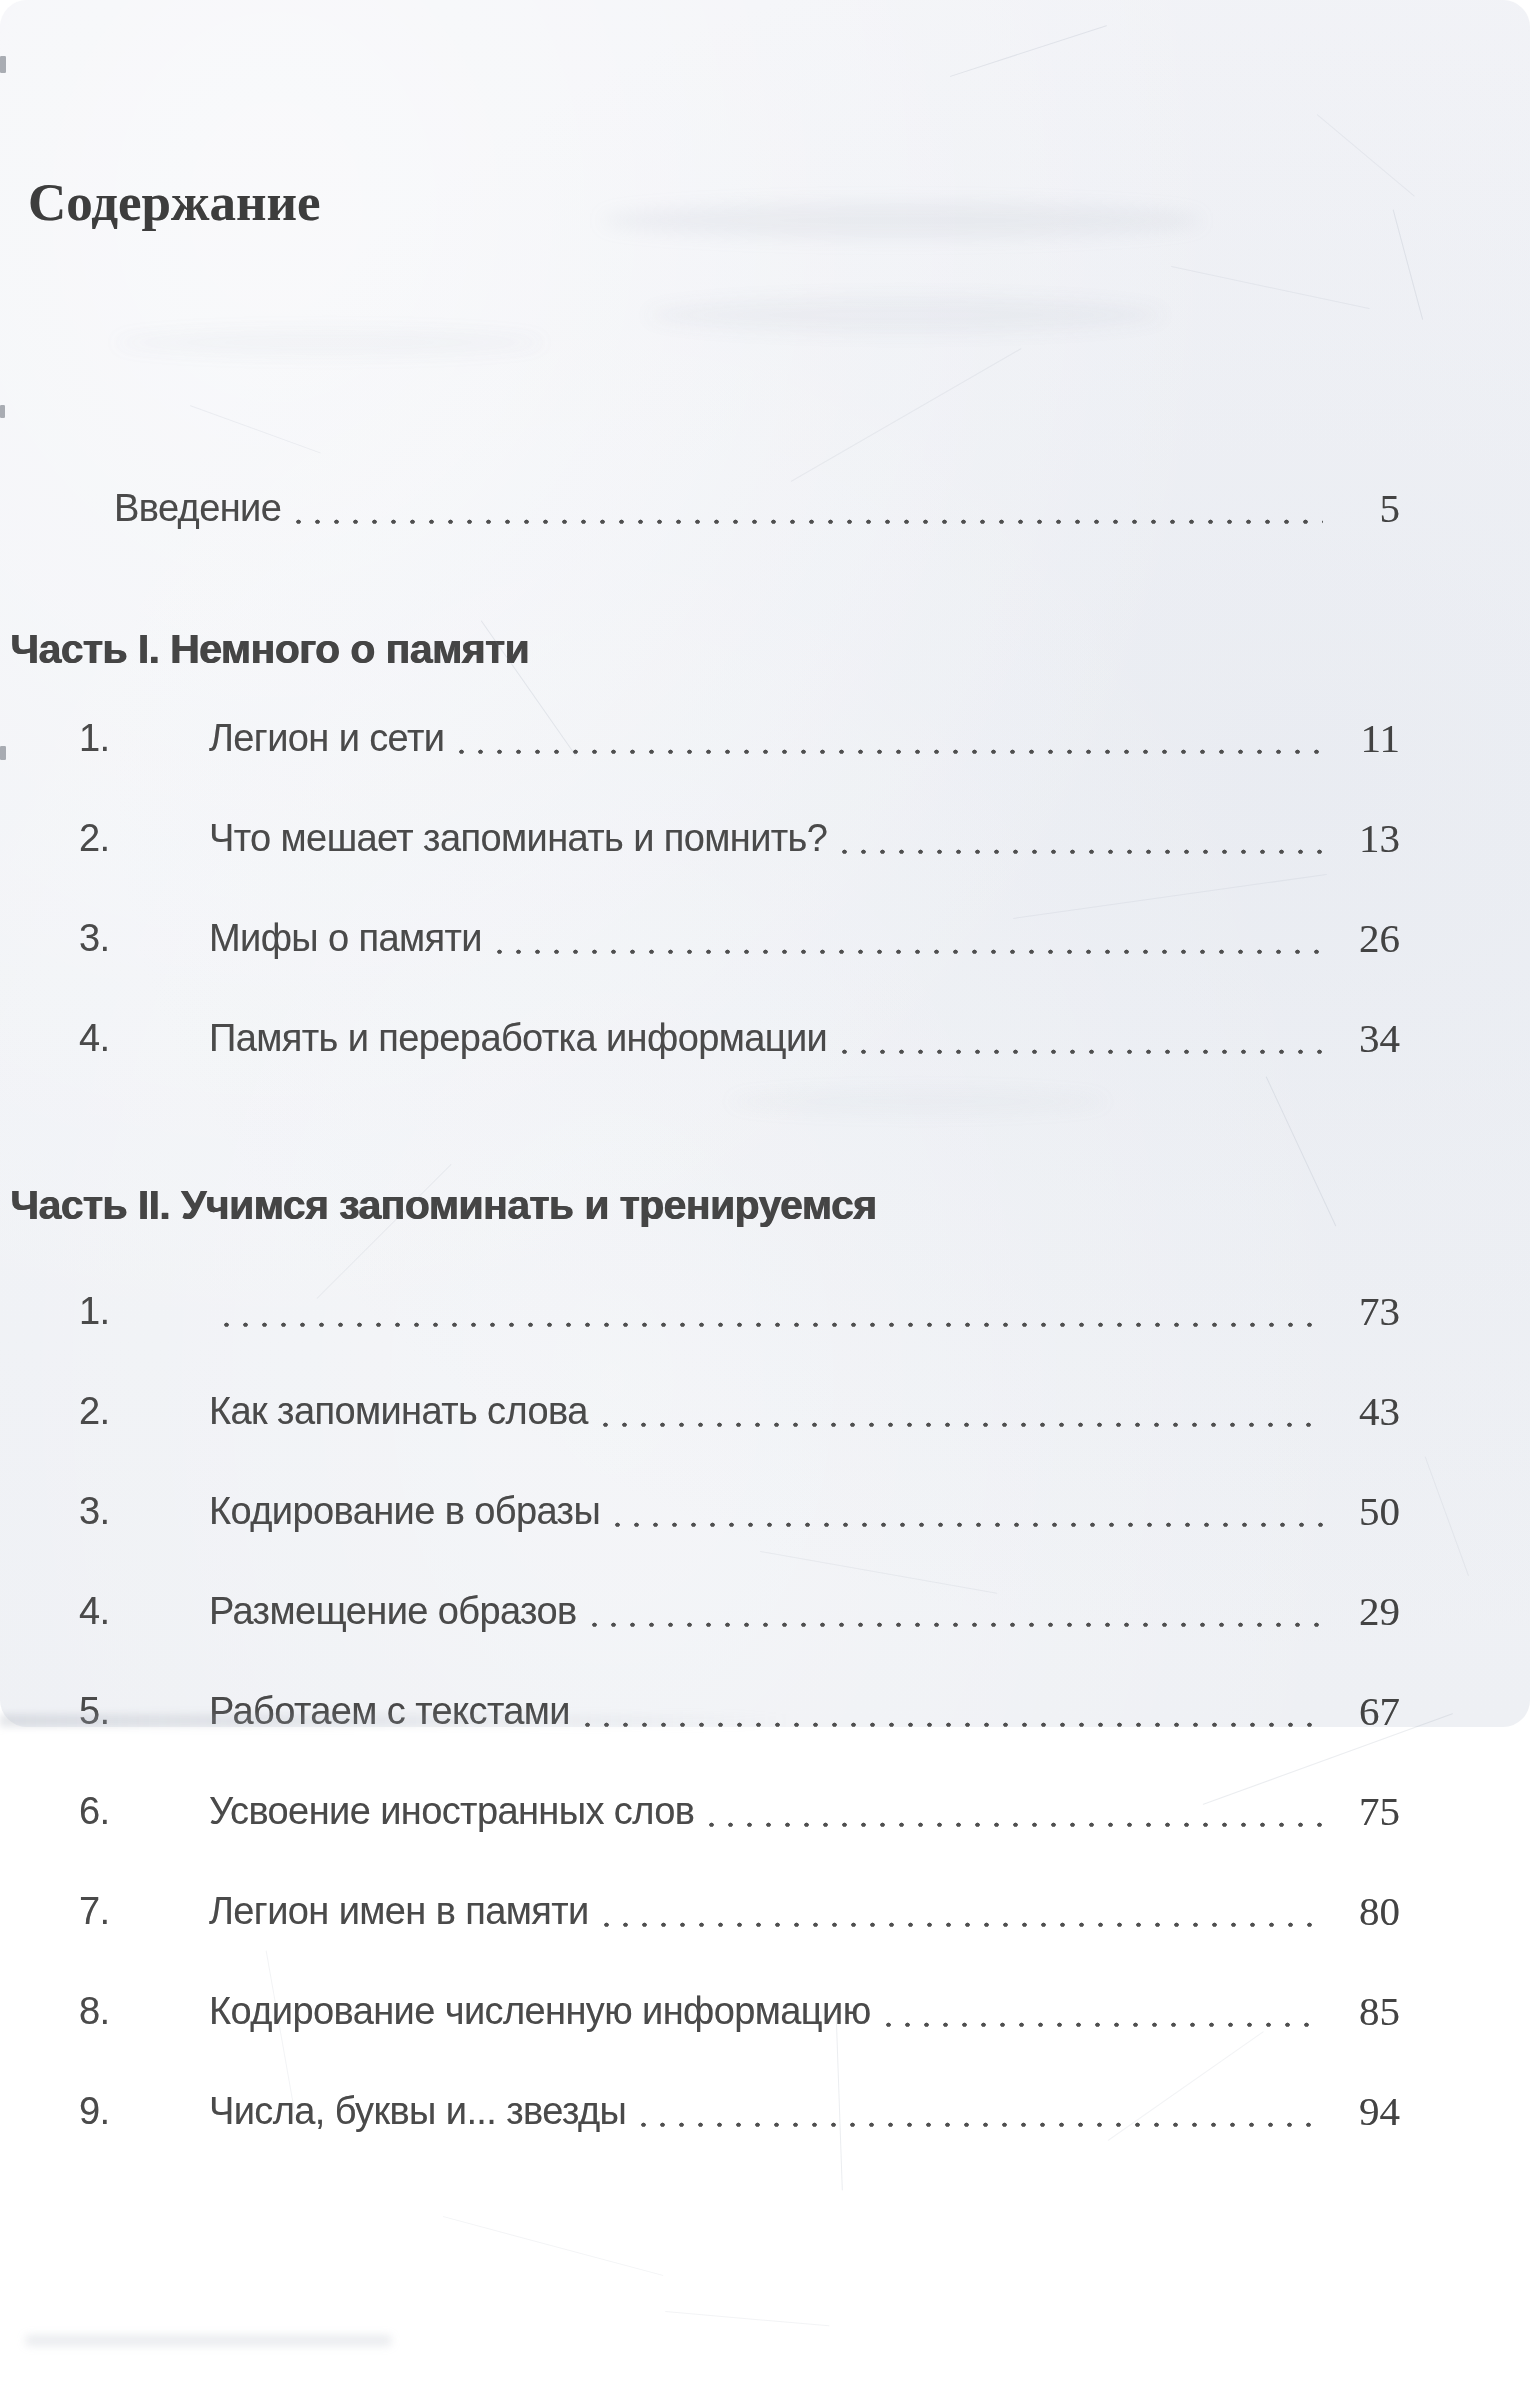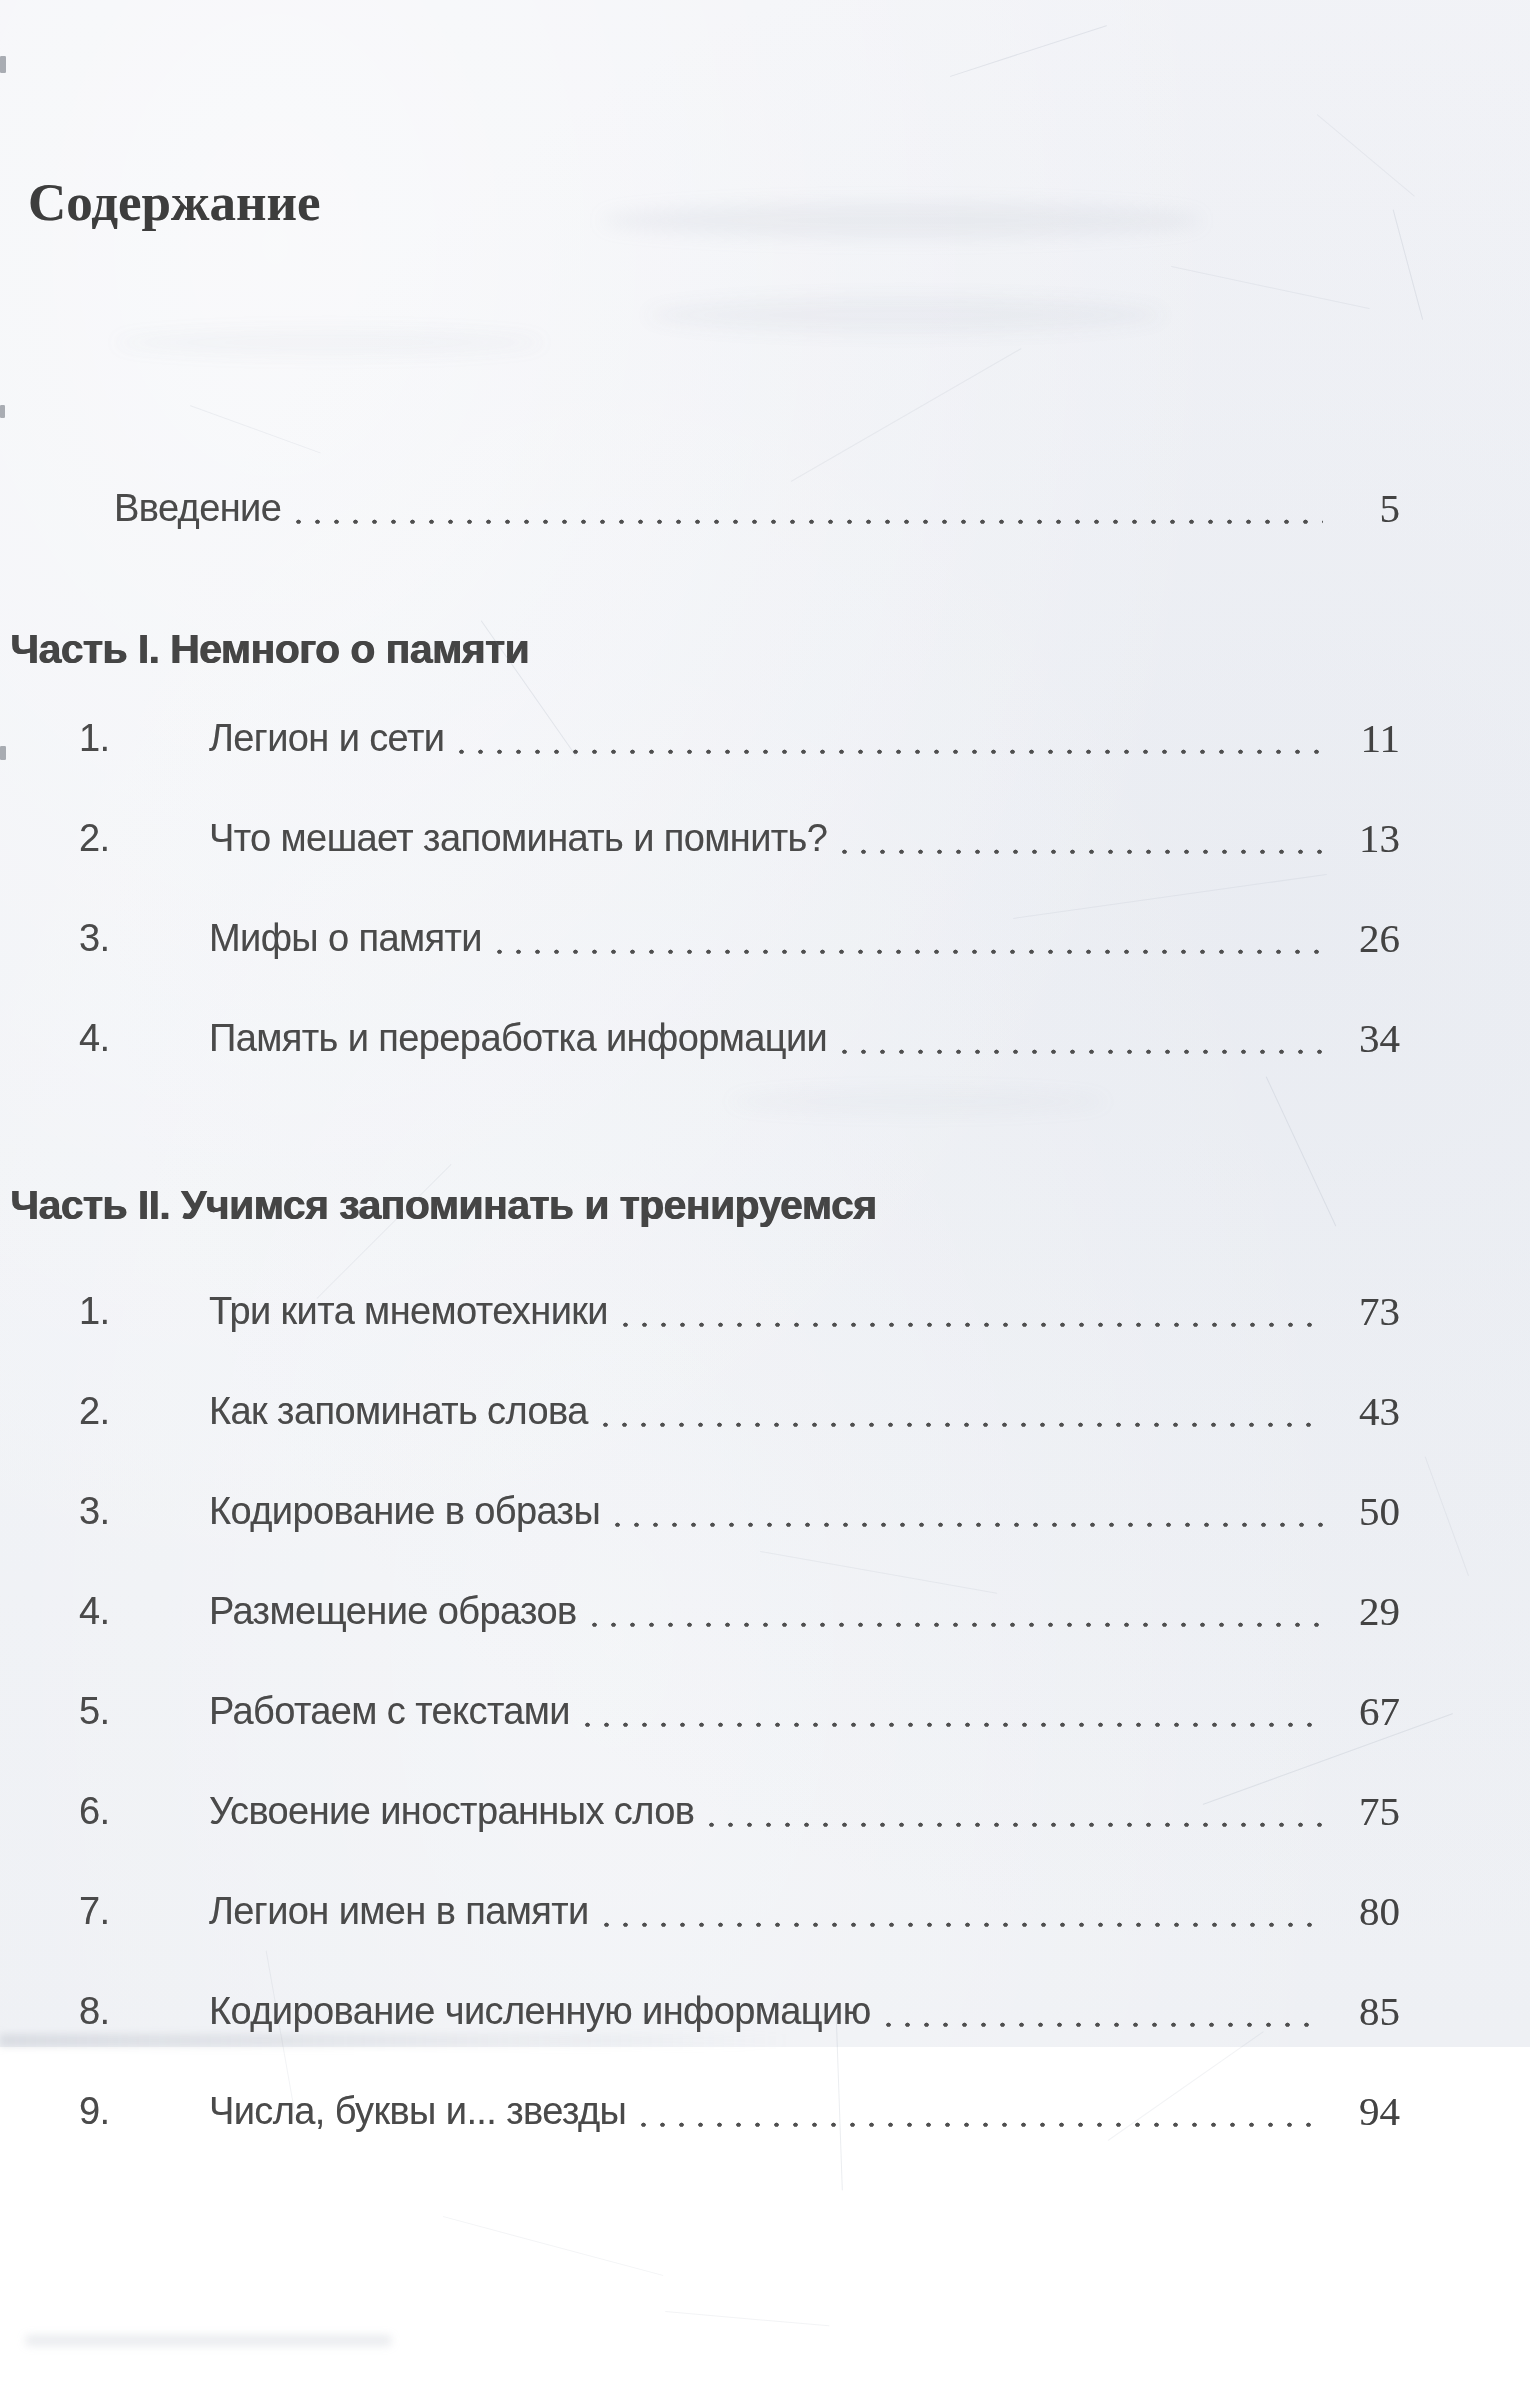--- a/index.html
+++ b/index.html
@@ -3,27 +3,28 @@
 <meta charset="utf-8">
 <style>
   html,body{margin:0;padding:0;}
   body{
     width:1530px;height:2401px;
     font-family:"Liberation Sans", sans-serif;
     overflow:hidden;
   }
   #page{
     position:relative;
-    width:1530px;height:2047px;
+    width:1530px;height:1727px;
     background:
       radial-gradient(ellipse at 18% 12%, rgba(255,255,255,.55), rgba(255,255,255,0) 55%),
       radial-gradient(ellipse at 85% 45%, rgba(208,214,226,.22), rgba(208,214,226,0) 65%),
       radial-gradient(ellipse at 40% 80%, rgba(255,255,255,.35), rgba(255,255,255,0) 60%),
       linear-gradient(180deg,#f2f3f7 0%,#f0f2f6 55%,#eef0f4 100%);
     color:#4e4e4e;
+    border-radius:27px;
   }
   
   .doc-title{
     position:absolute;left:28px;top:175px;
     font-family:"Liberation Serif", serif;
     font-weight:bold;font-size:53px;line-height:1.05;
     color:#3d3d3d;
     text-shadow:0 0 0.6px rgba(60,60,60,.35);
   }
   .part-heading{
@@ -104,21 +105,20 @@
     <span class="num">4.</span>
     <span class="lbl">Память и переработка информации</span>
     <span class="leader"></span>
     <span class="pg">34</span>
   </div>
 
   <div class="part-heading" style="top:1183px">Часть II. Учимся запоминать и тренируемся</div>
 
   <div class="row" style="top:1289px">
     <span class="num">1.</span>
-    <span class="lbl">Три кита мнемотехники</span>
     <span class="leader"></span>
     <span class="pg">73</span>
   </div>
   <div class="row" style="top:1389px">
     <span class="num">2.</span>
     <span class="lbl">Как запоминать слова</span>
     <span class="leader"></span>
     <span class="pg">43</span>
   </div>
   <div class="row" style="top:1489px">

